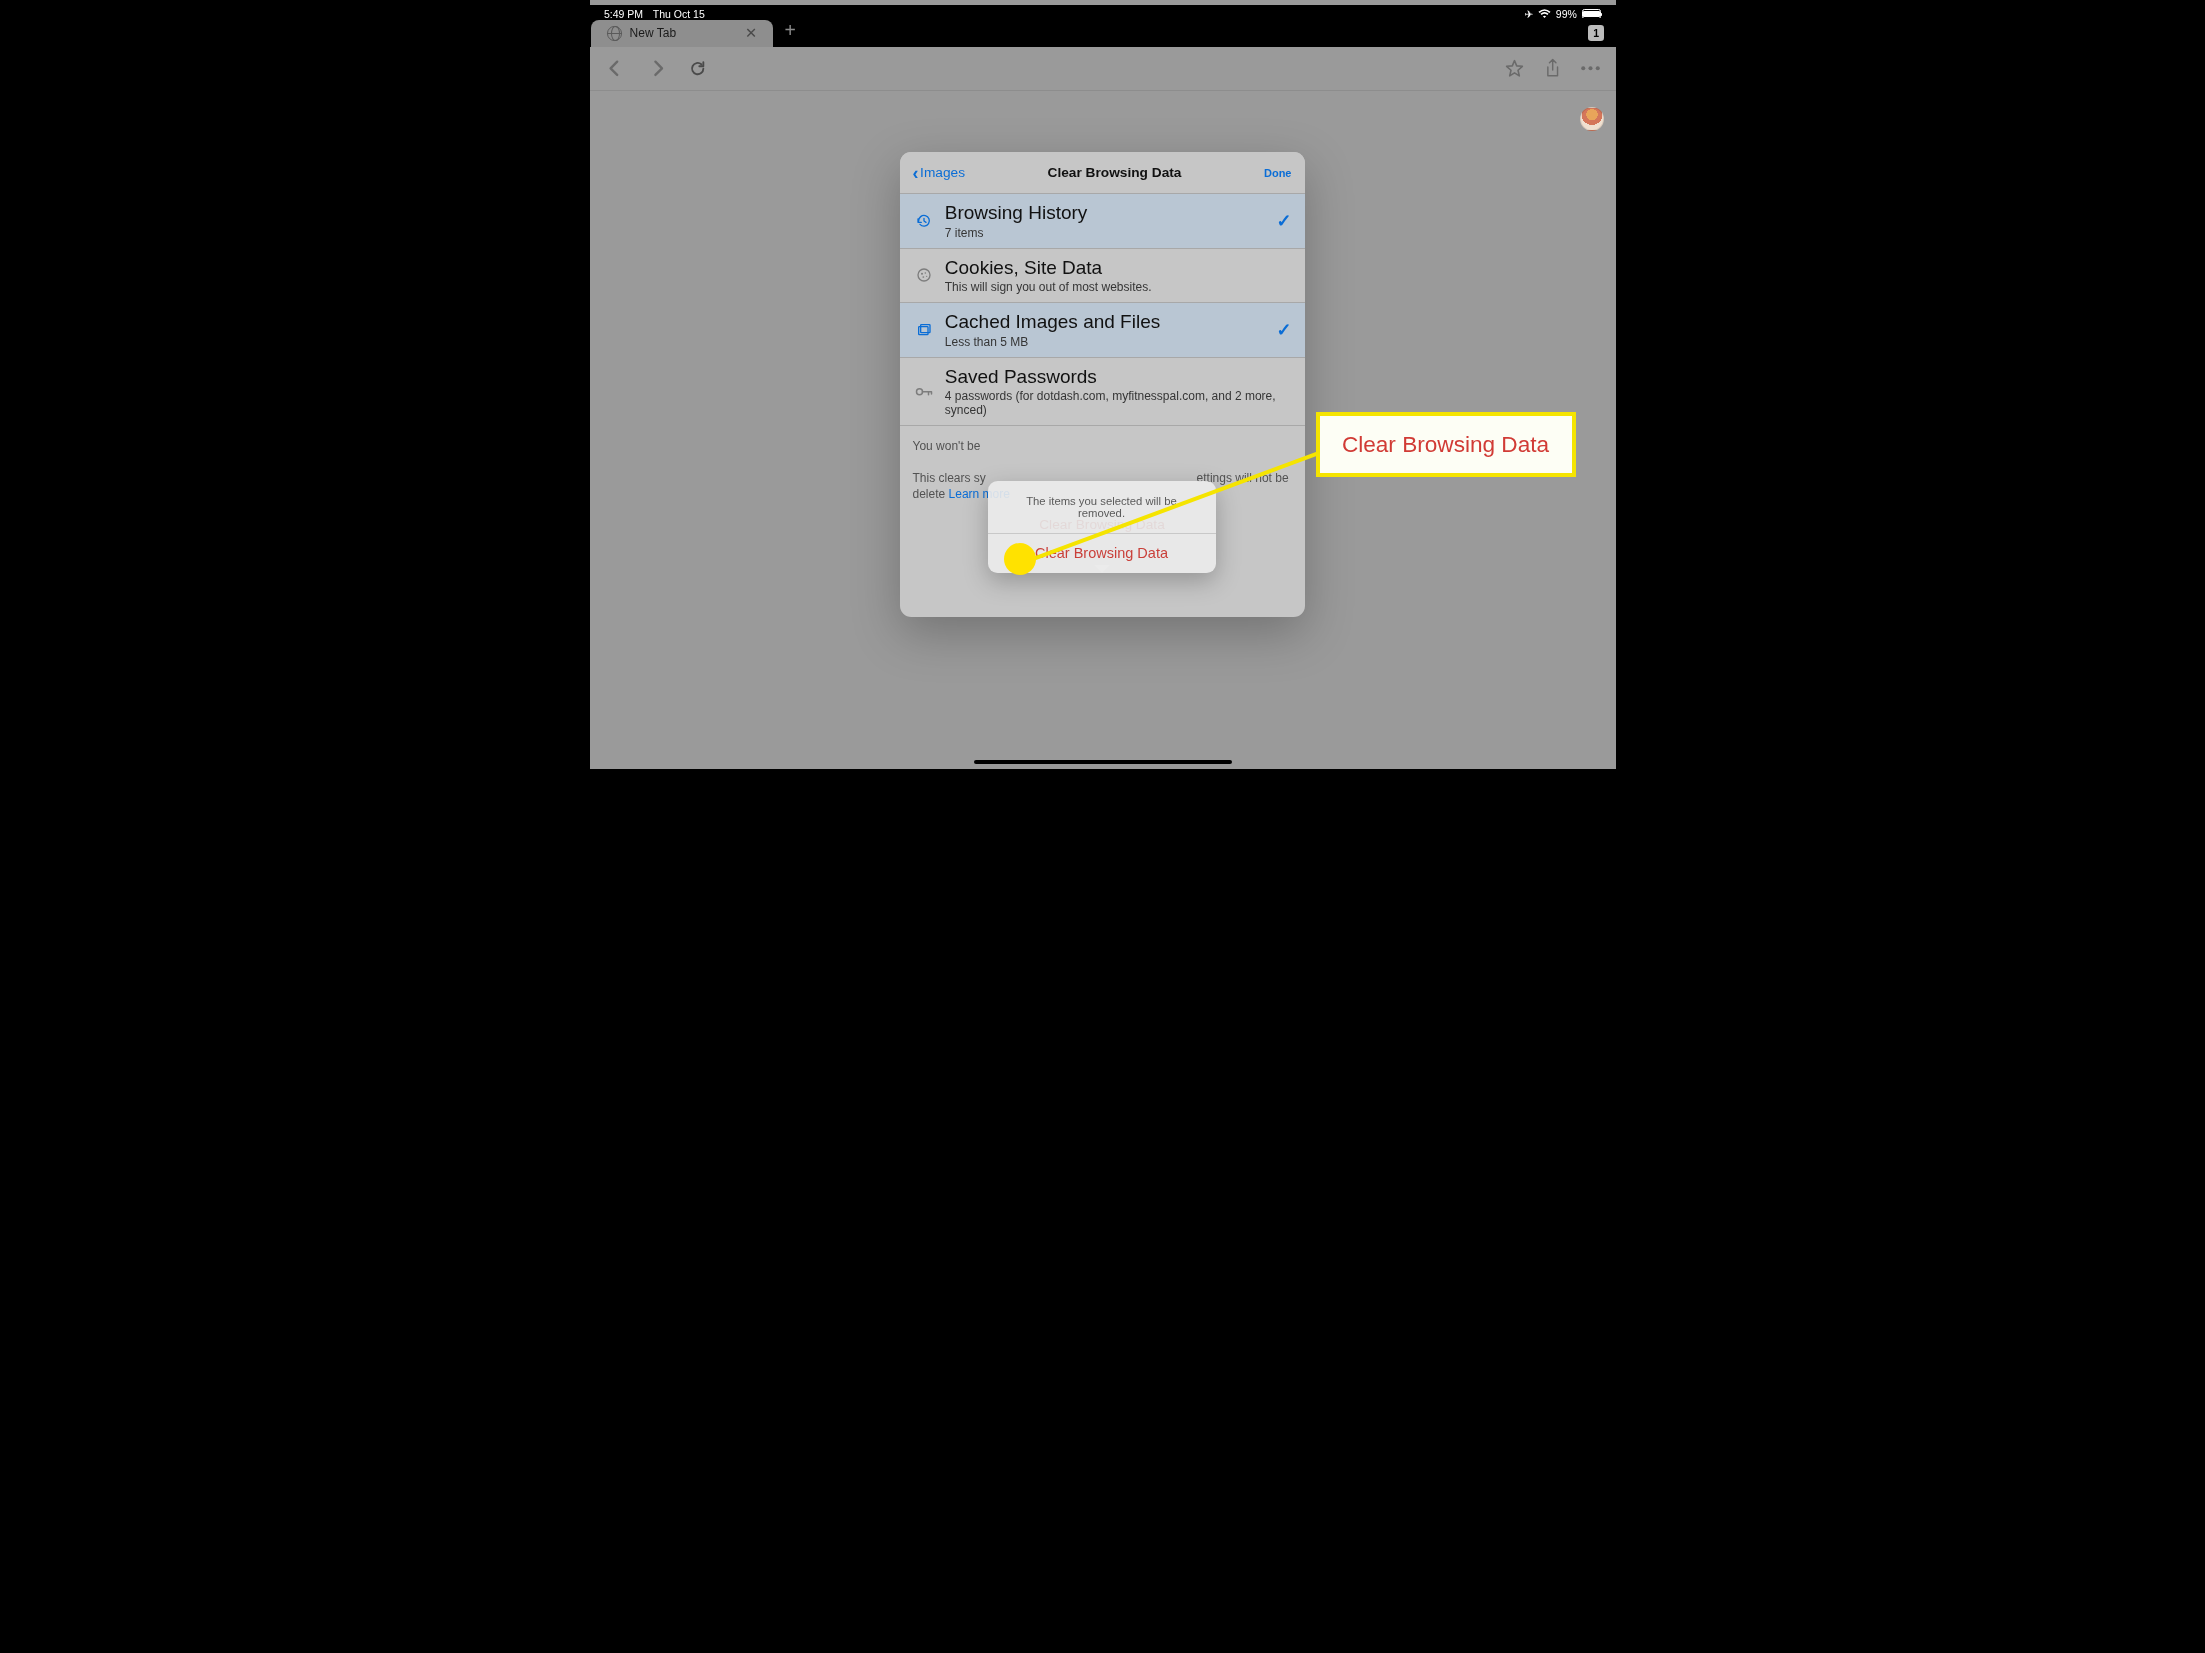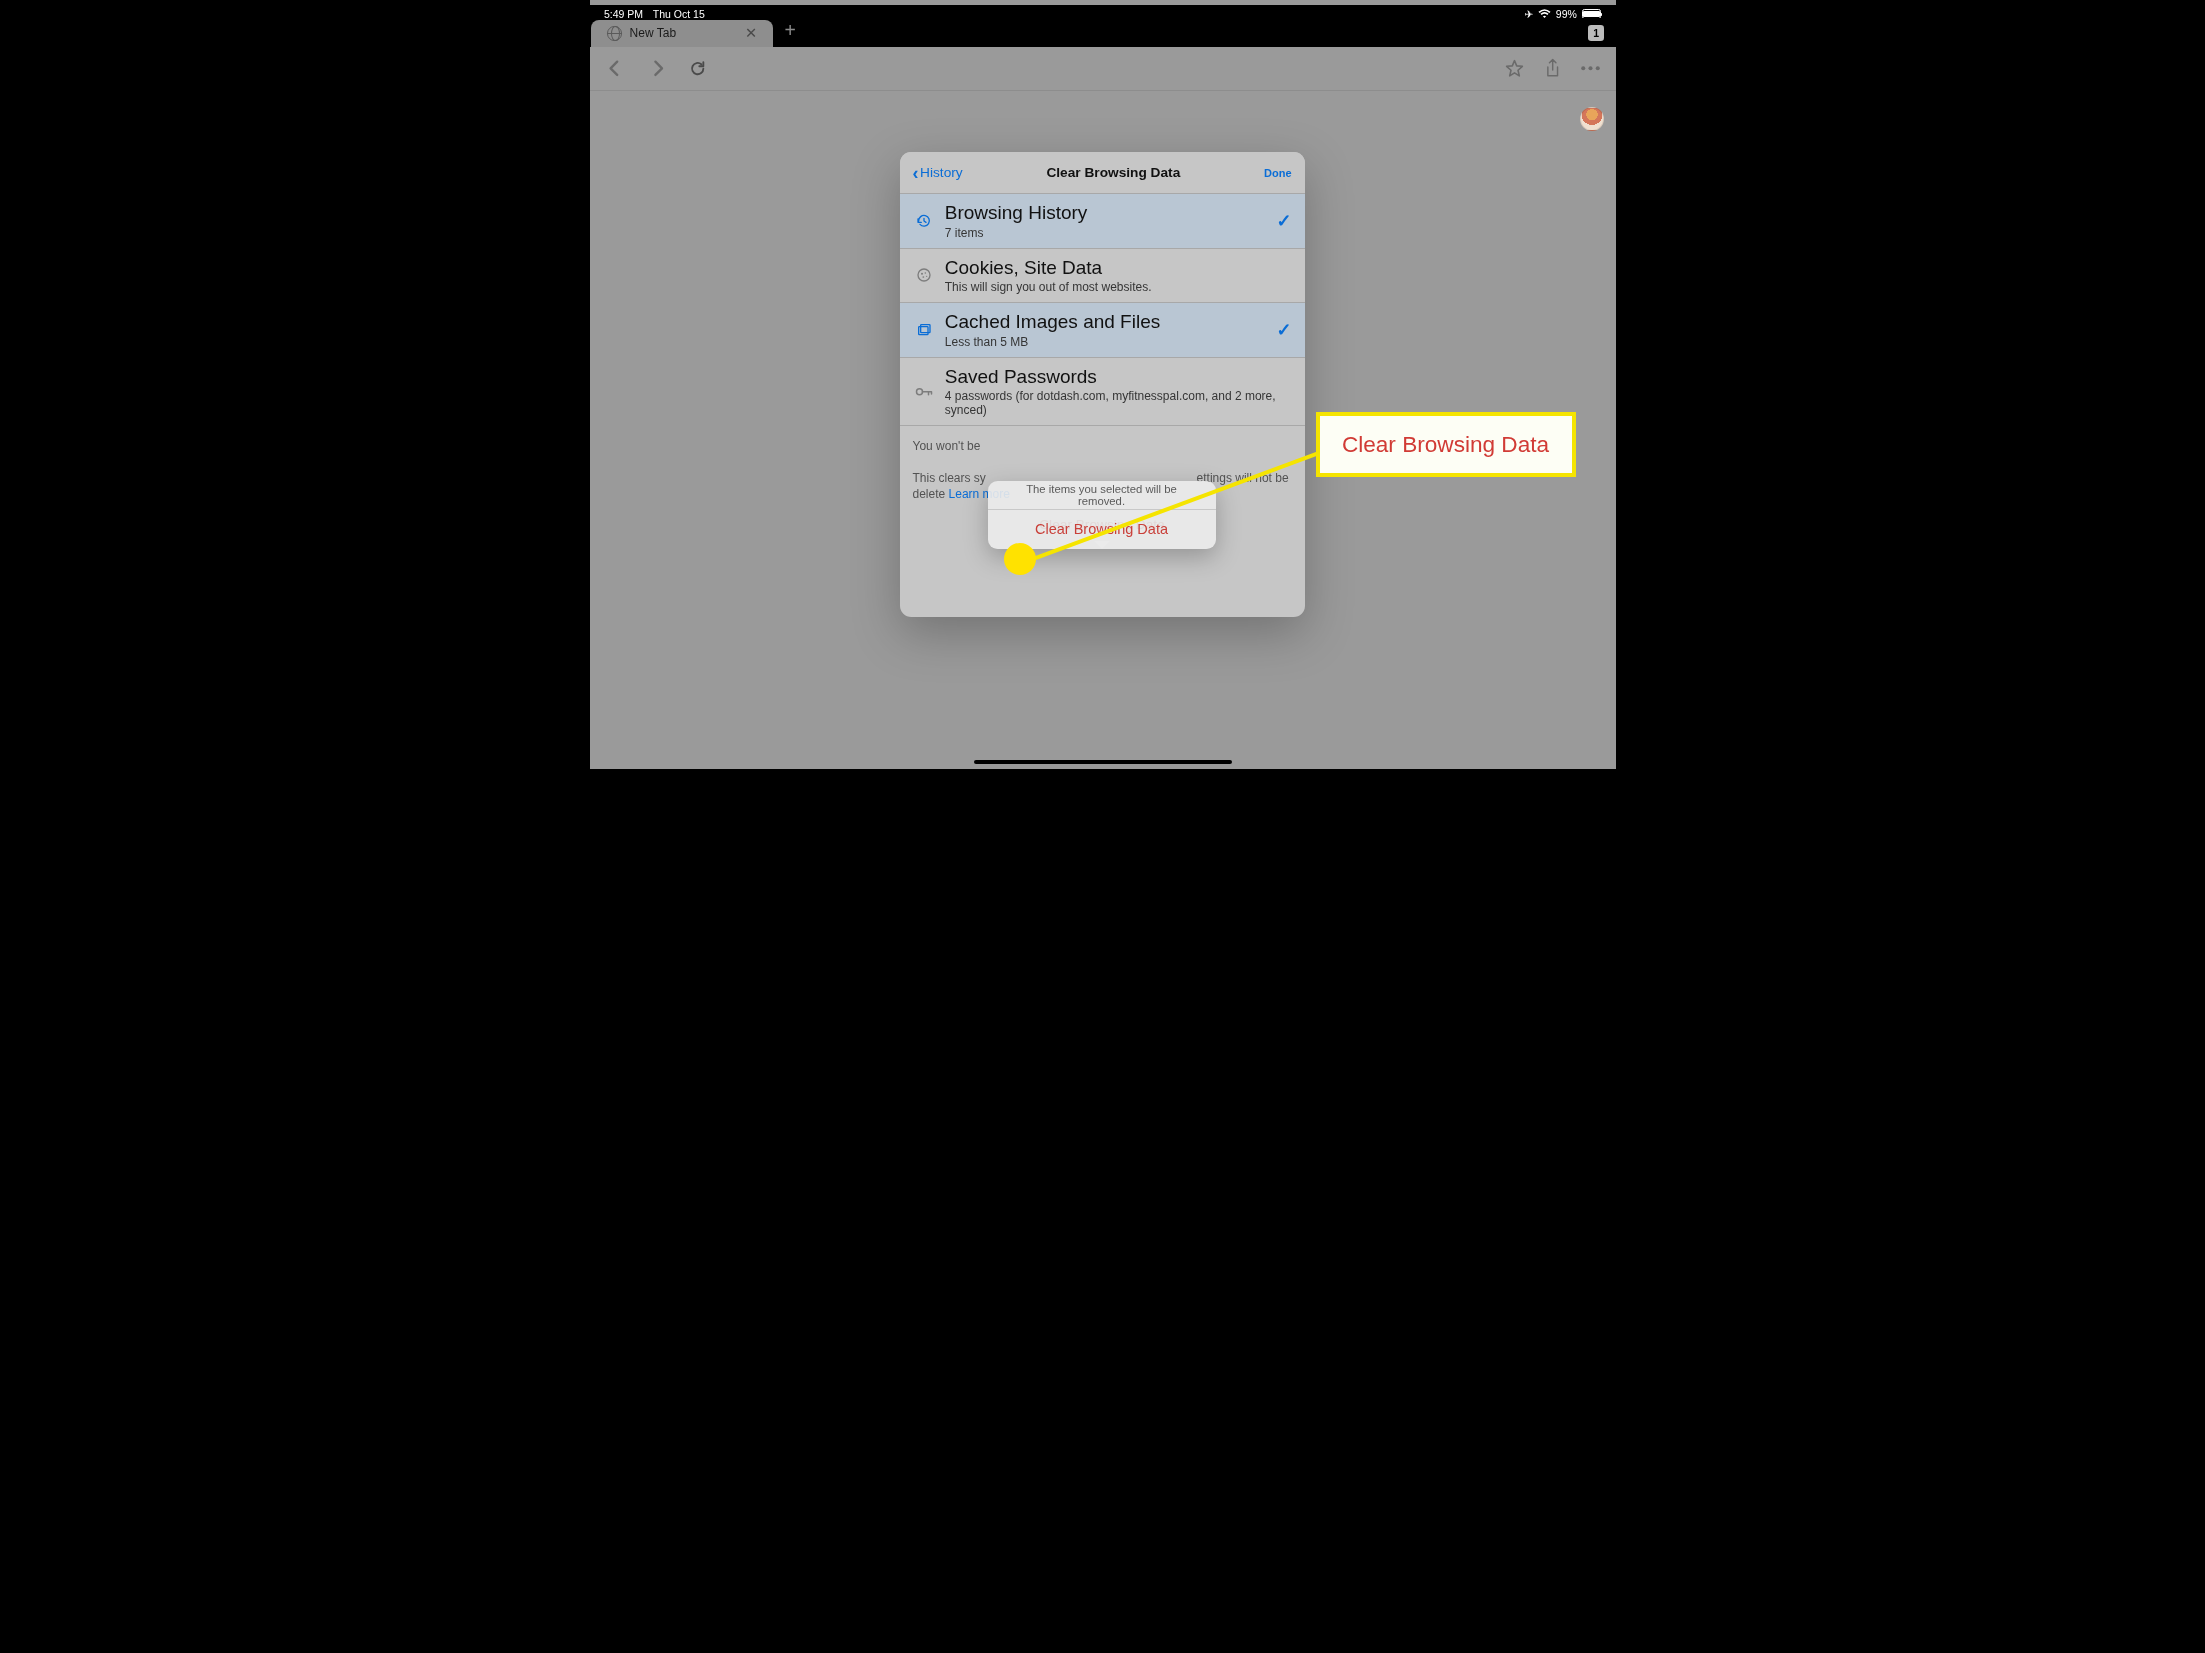--- a/index.html
+++ b/index.html
@@ -57,21 +57,21 @@
 .opt-check { color: #0a6dd6; font-size: 18px; font-weight: 700; }
 
 .footer-text { padding: 11.3px 13px 0 13px; font-size: 12px; color: #525252; line-height: 1.35; }
 .footer-text .learn { color: #0a6dd6; }
 
 .clear-main { text-align: center; font-size: 13.7px; color: #9a2f2a; padding: 14.5px 0 0 0; }
 
 
 .popover { position: absolute; left: 398px; top: 481px; width: 228px; background: rgba(235,235,235,0.9); border-radius: 9.7px; overflow: visible; box-shadow: 0 8px 24px rgba(0,0,0,0.25); }
 .popover::after { content: ""; position: absolute; left: 50%; bottom: -8px; margin-left: -8px; border: 8px solid transparent; border-top-color: rgba(235,235,235,0.9); }
-.pop-msg { padding: 2px 16px; text-align: center; font-size: 11.3px; color: #5a5a5a; border-bottom: 0.8px solid #c8c8c8; }
+.pop-msg { padding: 14px 16px; text-align: center; font-size: 11.3px; color: #5a5a5a; border-bottom: 0.8px solid #c8c8c8; }
 .pop-btn { padding: 11.3px 0; text-align: center; font-size: 14.5px; color: #c93f39; cursor: pointer; }
 
 
 .callout { position: absolute; left: 726px; top: 412px; width: 260px; height: 65px; background: #fdfef5; border: 4.8px solid #f5e400; display: flex; align-items: center; justify-content: center; }
 .callout-text { font-size: 22.6px; color: #d13b35; }
 .callout-line { position: absolute; left: 440px; top: 452px; width: 292px; height: 113px; pointer-events: none; }
 .callout-dot { position: absolute; left: 414px; top: 543px; width: 32px; height: 32px; background: #ffe200; border-radius: 50%; }
 
 
 .home-indicator { position: absolute; left: 50%; bottom: 4.8px; transform: translateX(-50%); width: 258px; height: 4px; background: #000; border-radius: 2.4px; }
@@ -150,21 +150,21 @@
   </div>
 
   <div class="avatar"></div>
 
   <div class="dim"></div>
 
   <div class="sheet">
     <div class="sheet-header">
       <div class="sheet-back">
         <span class="sheet-back-chevron">‹</span>
-        <span>History</span>
+        <span>Images</span>
       </div>
       <div class="sheet-title">Clear Browsing Data</div>
       <div class="sheet-done">Done</div>
     </div>
 
     <div class="option selected">
       <span class="opt-icon">
         <svg width="16" height="16" viewBox="0 0 24 24">
             <path d="M4 12 A8 8 0 1 1 6 17 M3 9 L3 14 L8 14 M12 8 L12 12 L15 14" stroke="#0a6dd6" stroke-width="2" fill="none" stroke-linecap="round" stroke-linejoin="round"></path>
           </svg>

